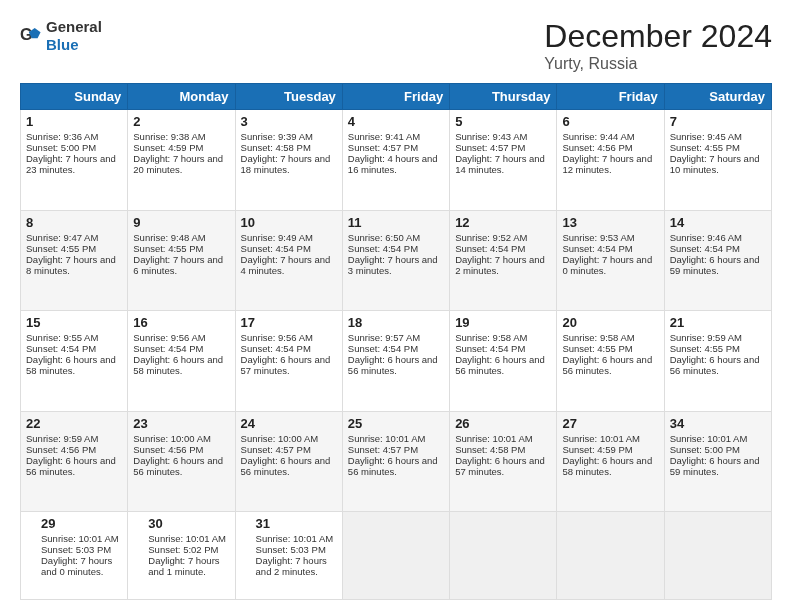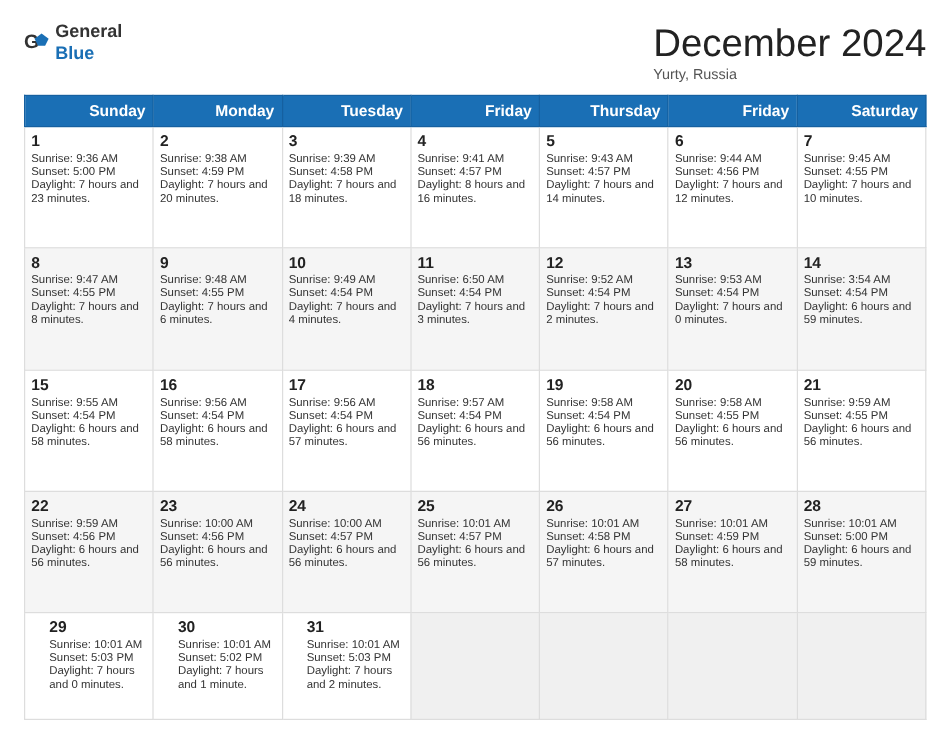--- a/index.html
+++ b/index.html
@@ -34,21 +34,21 @@
     }
     .title-block {
       text-align: left;
     }
     .month-title {
       font-size: 32px;
       font-weight: normal;
       color: #222;
     }
     .location {
-      font-size: 12px;
+      font-size: 16px;
       color: #555;
     }
     .calendar {
       flex: 1;
       border: 1px solid #ccc;
       border-collapse: collapse;
       width: 100%;
       table-layout: fixed;
     }
     .calendar th {
@@ -140,21 +140,21 @@
           <td>
         <span class="day-number">3</span>
         <span>Sunrise: 9:39 AM</span><br>
         <span>Sunset: 4:58 PM</span><br>
         <span>Daylight: 7 hours and 18 minutes.</span>
       </td>
           <td>
         <span class="day-number">4</span>
         <span>Sunrise: 9:41 AM</span><br>
         <span>Sunset: 4:57 PM</span><br>
-        <span>Daylight: 8 hours and 16 minutes.</span>
+        <span>Daylight: 4 hours and 16 minutes.</span>
       </td>
           <td>
         <span class="day-number">5</span>
         <span>Sunrise: 9:43 AM</span><br>
         <span>Sunset: 4:57 PM</span><br>
         <span>Daylight: 7 hours and 14 minutes.</span>
       </td>
           <td>
         <span class="day-number">6</span>
         <span>Sunrise: 9:44 AM</span><br>
@@ -200,21 +200,21 @@
         <span>Daylight: 7 hours and 2 minutes.</span>
       </td>
           <td>
         <span class="day-number">13</span>
         <span>Sunrise: 9:53 AM</span><br>
         <span>Sunset: 4:54 PM</span><br>
         <span>Daylight: 7 hours and 0 minutes.</span>
       </td>
           <td>
         <span class="day-number">14</span>
-        <span>Sunrise: 3:54 AM</span><br>
+        <span>Sunrise: 9:46 AM</span><br>
         <span>Sunset: 4:54 PM</span><br>
         <span>Daylight: 6 hours and 59 minutes.</span>
       </td>
         </tr>
         <tr>
           <td>
         <span class="day-number">15</span>
         <span>Sunrise: 9:55 AM</span><br>
         <span>Sunset: 4:54 PM</span><br>
         <span>Daylight: 6 hours and 58 minutes.</span>
@@ -287,21 +287,21 @@
         <span>Sunset: 4:58 PM</span><br>
         <span>Daylight: 6 hours and 57 minutes.</span>
       </td>
           <td>
         <span class="day-number">27</span>
         <span>Sunrise: 10:01 AM</span><br>
         <span>Sunset: 4:59 PM</span><br>
         <span>Daylight: 6 hours and 58 minutes.</span>
       </td>
           <td>
-        <span class="day-number">28</span>
+        <span class="day-number">34</span>
         <span>Sunrise: 10:01 AM</span><br>
         <span>Sunset: 5:00 PM</span><br>
         <span>Daylight: 6 hours and 59 minutes.</span>
       </td>
         </tr>
         <tr class="last-row">
           <td>
         <span class="day-number">29</span>
         <span>Sunrise: 10:01 AM</span><br>
         <span>Sunset: 5:03 PM</span><br>

